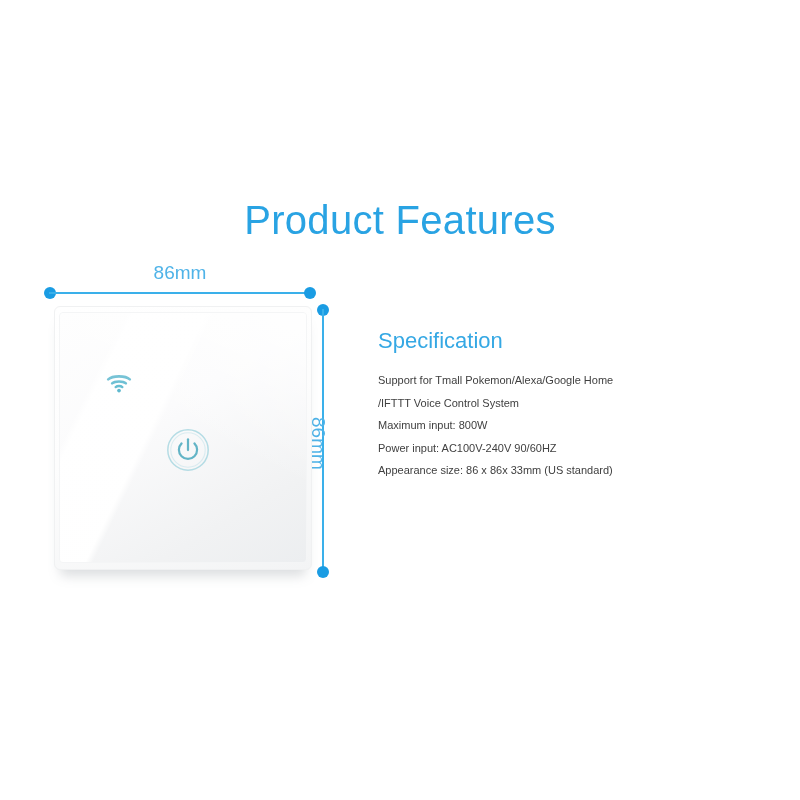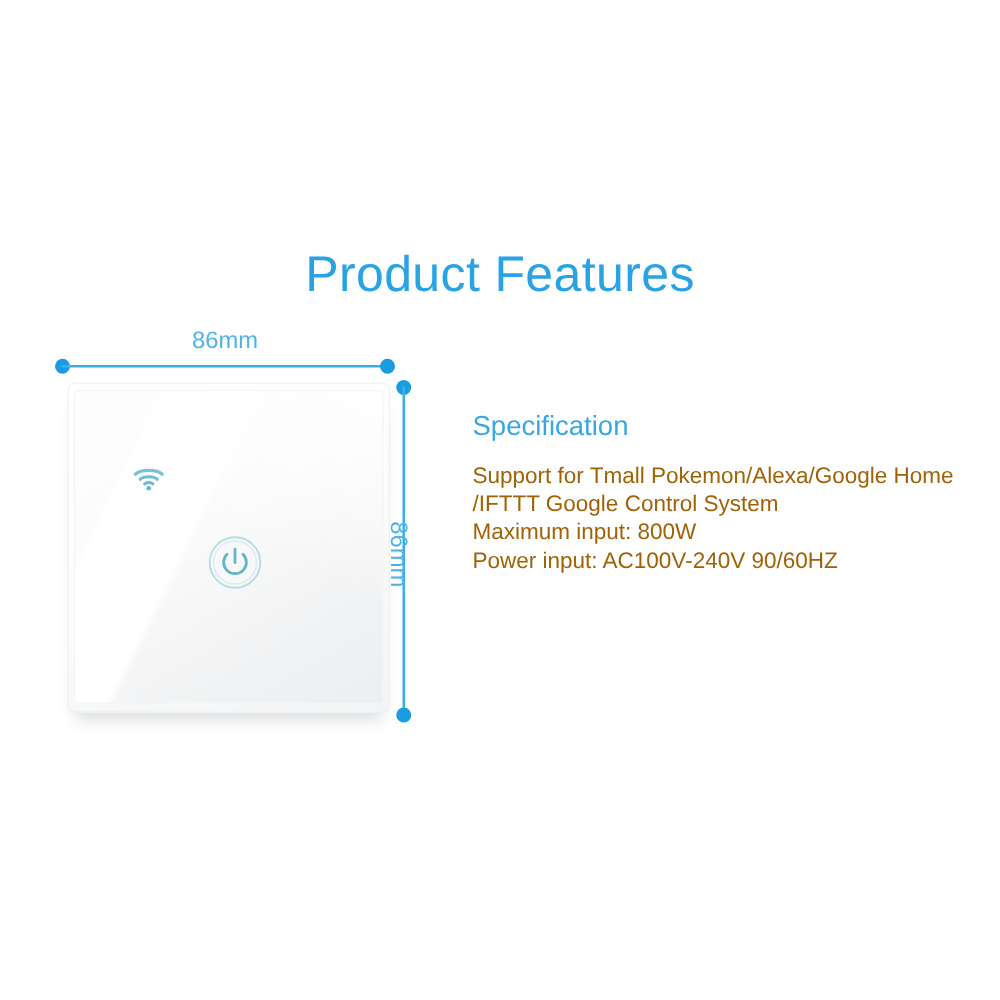--- a/index.html
+++ b/index.html
@@ -205,23 +205,23 @@
   .spec-list {
     position: absolute;
     left: 378px;
     top: 369px;
     width: 400px;
     margin: 0;
     padding: 0;
     list-style: none;
   }
   .spec-list li {
-    font-size: 18px;
+    font-size: 11px;
     line-height: 22.5px;
-    color: #a16207;
+    color: #404040;
     white-space: nowrap;
   }
 </style>
 </head>
 <body>
 
 <div id="stage">
 
   <div class="page-title">Product Features</div>
 
@@ -272,18 +272,19 @@
         </div>
 
       </div>
     </div>
   </div>
 
   <div class="spec-heading">Specification</div>
 
   <ul class="spec-list">
     <li>Support for Tmall Pokemon/Alexa/Google Home</li>
-    <li>/IFTTT Google Control System</li>
+    <li>/IFTTT Voice Control System</li>
     <li>Maximum input: 800W</li>
     <li>Power input: AC100V-240V 90/60HZ</li>
+    <li>Appearance size: 86 x 86x 33mm (US standard)</li>
   </ul>
 
 </div>
 
 </body></html>

